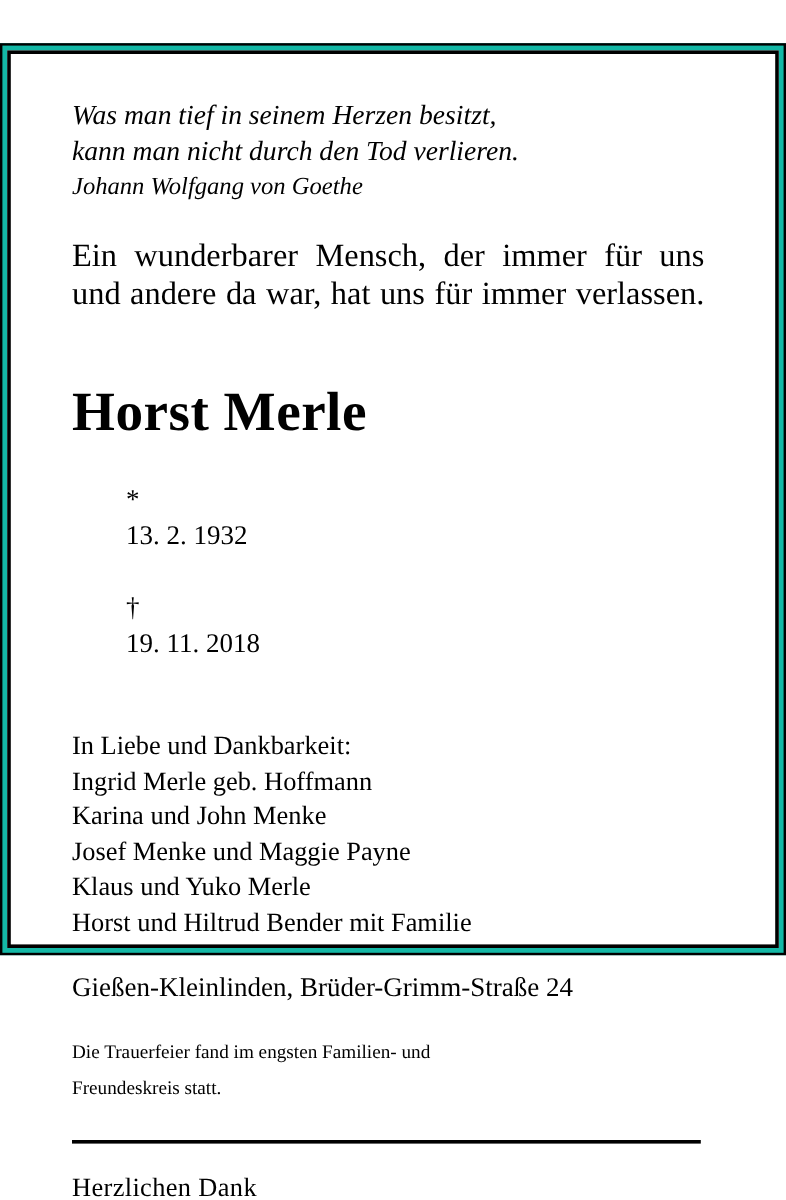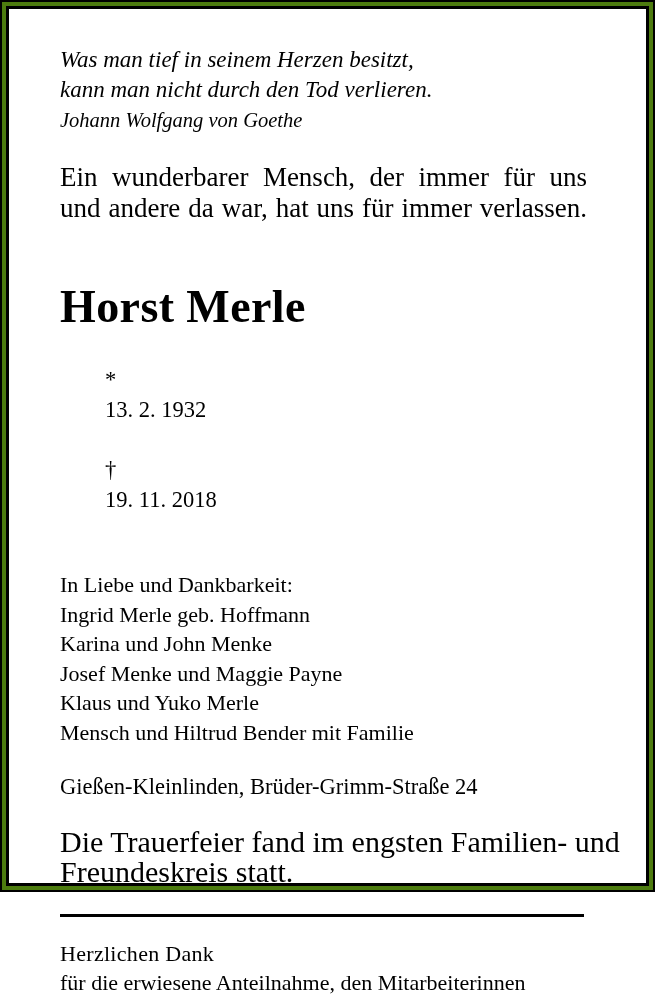--- a/index.html
+++ b/index.html
@@ -13,24 +13,25 @@
     font-family: "Liberation Serif", "DejaVu Serif", serif;
     color: #000000;
     overflow: hidden;
   }
 
   
   .notice-outer {
     position: relative;
     box-sizing: border-box;
     width: 655px;
-    height: 892px;
-    background: #4d7c0f;
+    height: 760px;
+    background: #14b8a6;
     border: 2px solid #000000;   
     padding: 4px;                 
+    margin-top: 36px;
   }
   .notice-frame {
     box-sizing: border-box;
     width: 100%;
     height: 100%;
     border: 3px solid #000000;    
     background: #ffffff;
     padding: 36px 58px 0 51px;
   }
   .notice-body {
@@ -99,21 +100,21 @@
 
   
   .address {
     margin: 25px 0 0 0;
     font-size: 22.5px;
     line-height: 30px;
     white-space: pre;
   }
   .ceremony {
     margin: 25px 0 0 0;
-    font-size: 30px;
+    font-size: 16px;
     line-height: 30px;
     width: 500px;
   }
   .ceremony .ln { display: block; white-space: pre; }
 
   
   .divider {
     width: 524px;
     height: 3px;
     background: #000000;
@@ -161,21 +162,21 @@
         <span>†</span>
         <span>19. 11. 2018</span>
       </div>
 
       <ul class="mourners">
         <li>In Liebe und Dankbarkeit:</li>
         <li>Ingrid Merle geb. Hoffmann</li>
         <li>Karina und John Menke</li>
         <li>Josef Menke und Maggie Payne</li>
         <li>Klaus und Yuko Merle</li>
-        <li>Mensch und Hiltrud Bender mit Familie</li>
+        <li>Horst und Hiltrud Bender mit Familie</li>
       </ul>
 
       <div class="address">Gießen-Kleinlinden, Brüder-Grimm-Straße 24</div>
 
       <div class="ceremony">
         <span class="ln">Die Trauerfeier fand im engsten Familien- und</span>
         <span class="ln">Freundeskreis statt.</span>
       </div>
 
       <hr class="divider">

